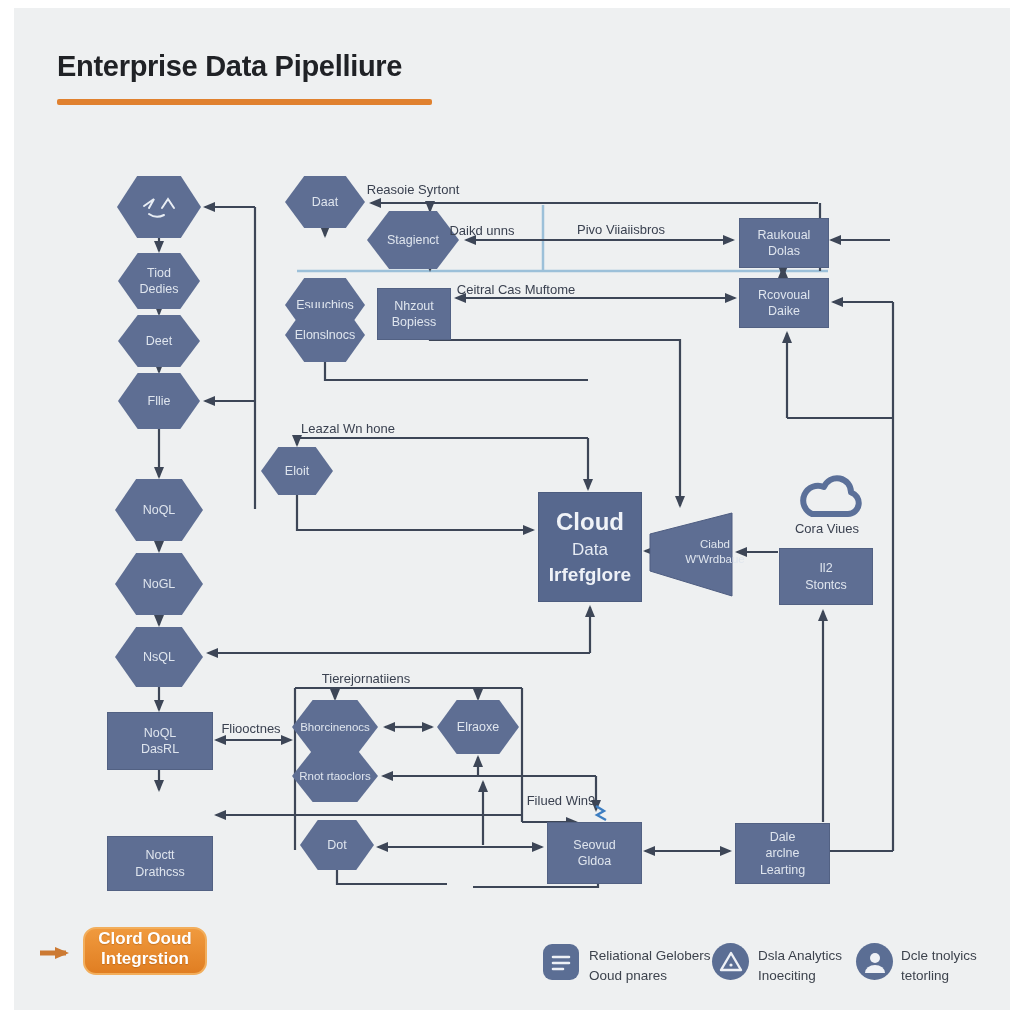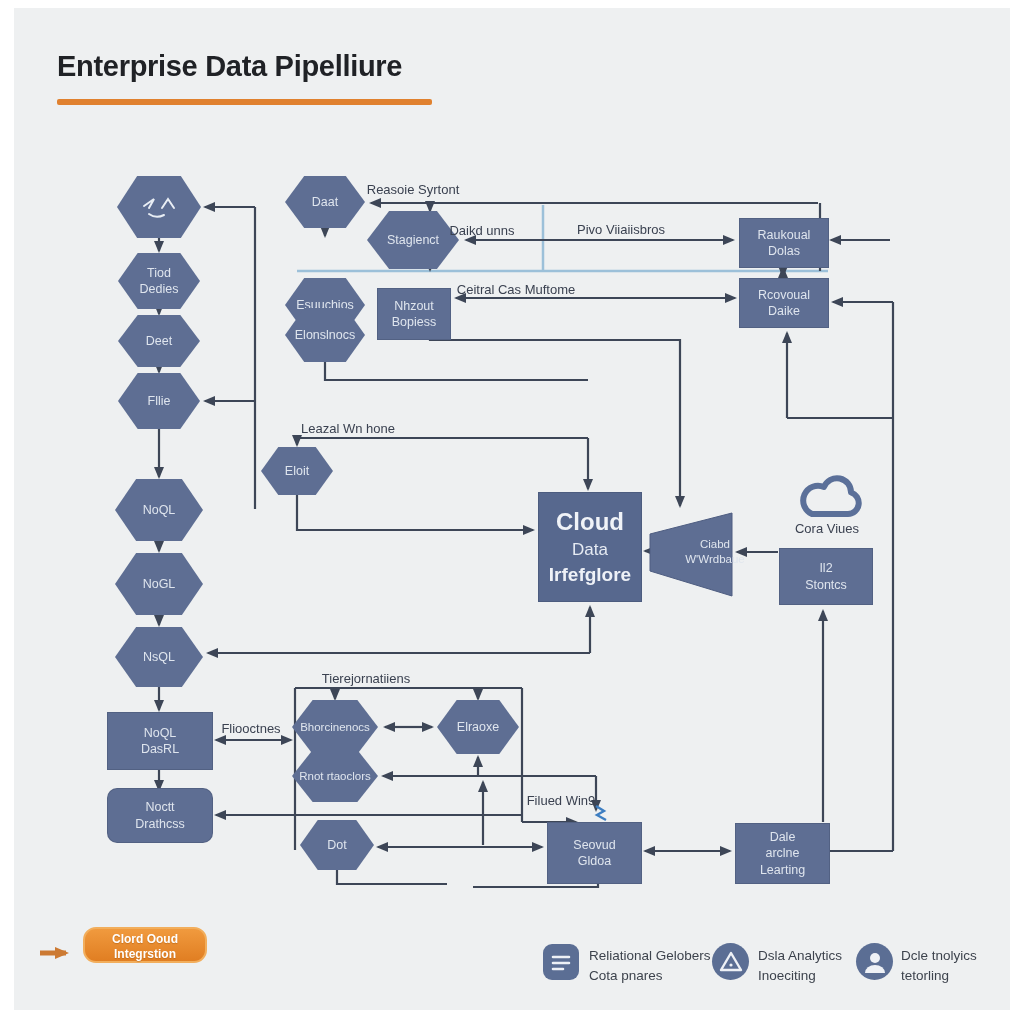--- a/index.html
+++ b/index.html
@@ -14,24 +14,24 @@
         background:#5e6e93;color:#dfe5ee;text-align:center;font-size:12.5px;line-height:1.3;}
   .hex{clip-path:polygon(24% 0%,76% 0%,100% 50%,76% 100%,24% 100%,0% 50%);}
   .rect{border:1px solid rgba(30,40,60,0.18);}
   .cloudbox{background:#57688e;}
   .cloudbox .big{font-size:24px;font-weight:bold;color:#f0f3f8;}
   .cloudbox .mid{font-size:17px;color:#e6ebf3;margin-top:2px;}
   .cloudbox .big2{font-size:19px;font-weight:bold;color:#eef1f7;margin-top:2px;}
   .funnel-label{position:absolute;left:650px;top:531px;width:82px;height:42px;display:flex;flex-direction:column;
         align-items:center;justify-content:center;color:#dfe5ee;font-size:11.5px;line-height:1.3;text-align:center;padding-left:24px;}
   .elabel{position:absolute;transform:translate(-50%,-50%);font-size:13px;color:#3a4150;white-space:nowrap;}
-  .badge{position:absolute;left:83px;top:927px;width:124px;height:36px;border-radius:13px;
+  .badge{position:absolute;left:83px;top:927px;width:124px;height:48px;border-radius:13px;
          background:linear-gradient(#f09a3e,#e07e22);border:2px solid #f2ae5c;box-sizing:border-box;
-         display:flex;flex-direction:column;align-items:center;justify-content:flex-end;
-         color:#ffffff;font-weight:bold;font-size:12px;line-height:1.2;text-shadow:0 1px 1px rgba(140,70,0,0.35);}
+         display:flex;flex-direction:column;align-items:center;justify-content:flex-start;
+         color:#ffffff;font-weight:bold;font-size:17px;line-height:1.2;text-shadow:0 1px 1px rgba(140,70,0,0.35);}
   .lgicon-sq{position:absolute;width:36px;height:36px;border-radius:9px;background:#5b6e94;
          display:flex;align-items:center;justify-content:center;}
   .lgicon-ci{position:absolute;width:37px;height:37px;border-radius:50%;background:#5b6e94;
          display:flex;align-items:center;justify-content:center;}
   .lgtext{position:absolute;font-size:13.5px;color:#3d434d;line-height:1.45;}
   .nl{white-space:nowrap;}
 </style>
 </head>
 <body>
 
@@ -155,21 +155,21 @@
   <div class="node hex" style="left:115px;top:553px;width:88px;height:62px;">
     <div class="nl">NoGL</div>
   </div>
   <div class="node hex" style="left:115px;top:627px;width:88px;height:60px;">
     <div class="nl">NsQL</div>
   </div>
   <div class="node rect" style="left:107px;top:712px;width:104px;height:56px;">
     <div class="nl">NoQL</div>
     <div class="nl">DasRL</div>
   </div>
-  <div class="node rect" style="left:107px;top:788px;width:104px;height:53px;border-radius:10px;">
+  <div class="node rect" style="left:107px;top:836px;width:104px;height:53px;">
     <div class="nl">Noctt</div>
     <div class="nl">Drathcss</div>
   </div>
 
   <div class="node hex" style="left:285px;top:176px;width:80px;height:52px;">
     <div class="nl">Daat</div>
   </div>
   <div class="node hex" style="left:285px;top:238px;width:80px;height:54px;margin-top:40px;">
     <div class="nl">Esuuchios</div>
   </div>
@@ -247,21 +247,21 @@
     <div class="nl">Integrstion</div>
   </div>
 
   <div class="lgicon-sq" style="left:543px;top:944px;">
     <svg width="24" height="24">
         <path d="M4 7 H20 M4 13 H20 M4 19 H14" stroke="#eef1f6" stroke-width="2.6" stroke-linecap="round" fill="none"></path>
       </svg>
   </div>
   <div class="lgtext" style="left:589px;top:946px;">
     <div>Reliational Gelobers</div>
-    <div>Cota pnares</div>
+    <div>Ooud pnares</div>
   </div>
   <div class="lgicon-ci" style="left:712px;top:943px;">
     <svg width="26" height="24">
         <path d="M13 3 L23 20 H3 Z" stroke="#eef1f6" stroke-width="2.4" fill="none" stroke-linejoin="round"></path>
         <circle cx="13" cy="15" r="1.6" fill="#eef1f6"></circle>
       </svg>
   </div>
   <div class="lgtext" style="left:758px;top:946px;">
     <div>Dsla Analytics</div>
     <div>Inoeciting</div>

